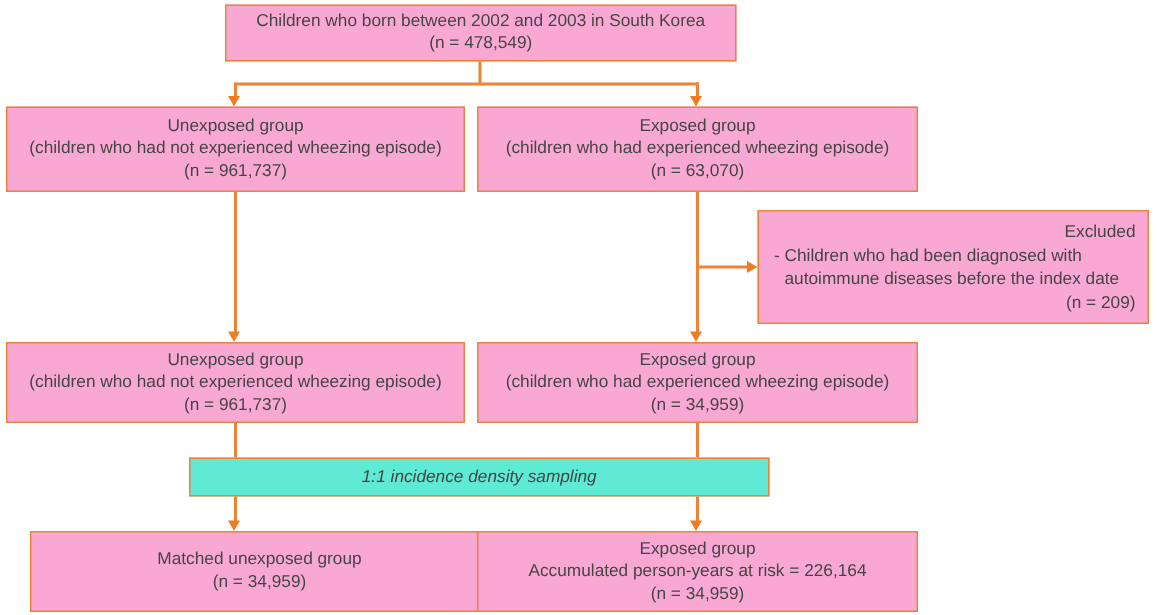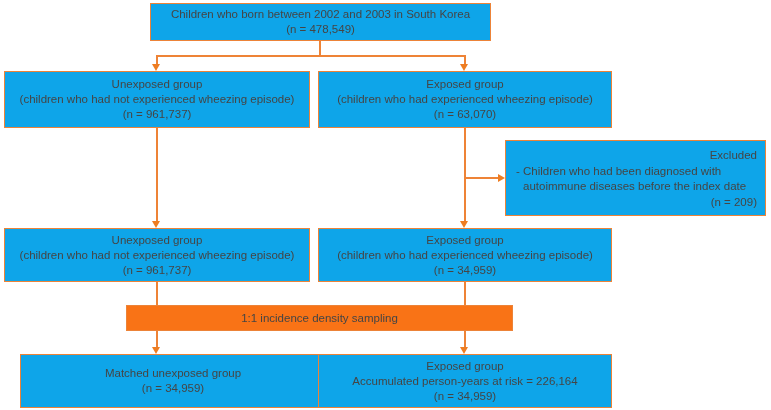--- a/index.html
+++ b/index.html
@@ -8,33 +8,33 @@
     width: 771px;
     height: 410px;
     background: #ffffff;
     font-family: "Liberation Sans", sans-serif;
     color: #454545;
     overflow: hidden;
   }
   .box {
     position: absolute;
     box-sizing: border-box;
-    background: #0ea5e9;
+    background: #f9a8d4;
     border: 1.5px solid #ec8338;
     display: flex;
     flex-direction: column;
     align-items: center;
     justify-content: center;
     text-align: center;
     font-size: 11.5px;
     line-height: 15px;
     z-index: 2;
   }
   .box span { display: block; }
-  .box--white { background: #f97316; border-width: 1px; }
+  .box--white { background: #5eead4; border-width: 1px; font-style: italic; }
   .box--left {
     align-items: flex-end;
     text-align: left;
     justify-content: flex-start;
     padding: 7px 8px 6px 10px;
     line-height: 15.5px;
   }
   .hang { text-indent: -7px; padding-left: 7px; }
   .indent { padding-left: 7px; }
   .vline, .hline { position: absolute; background: #ee8336; z-index: 1; }

